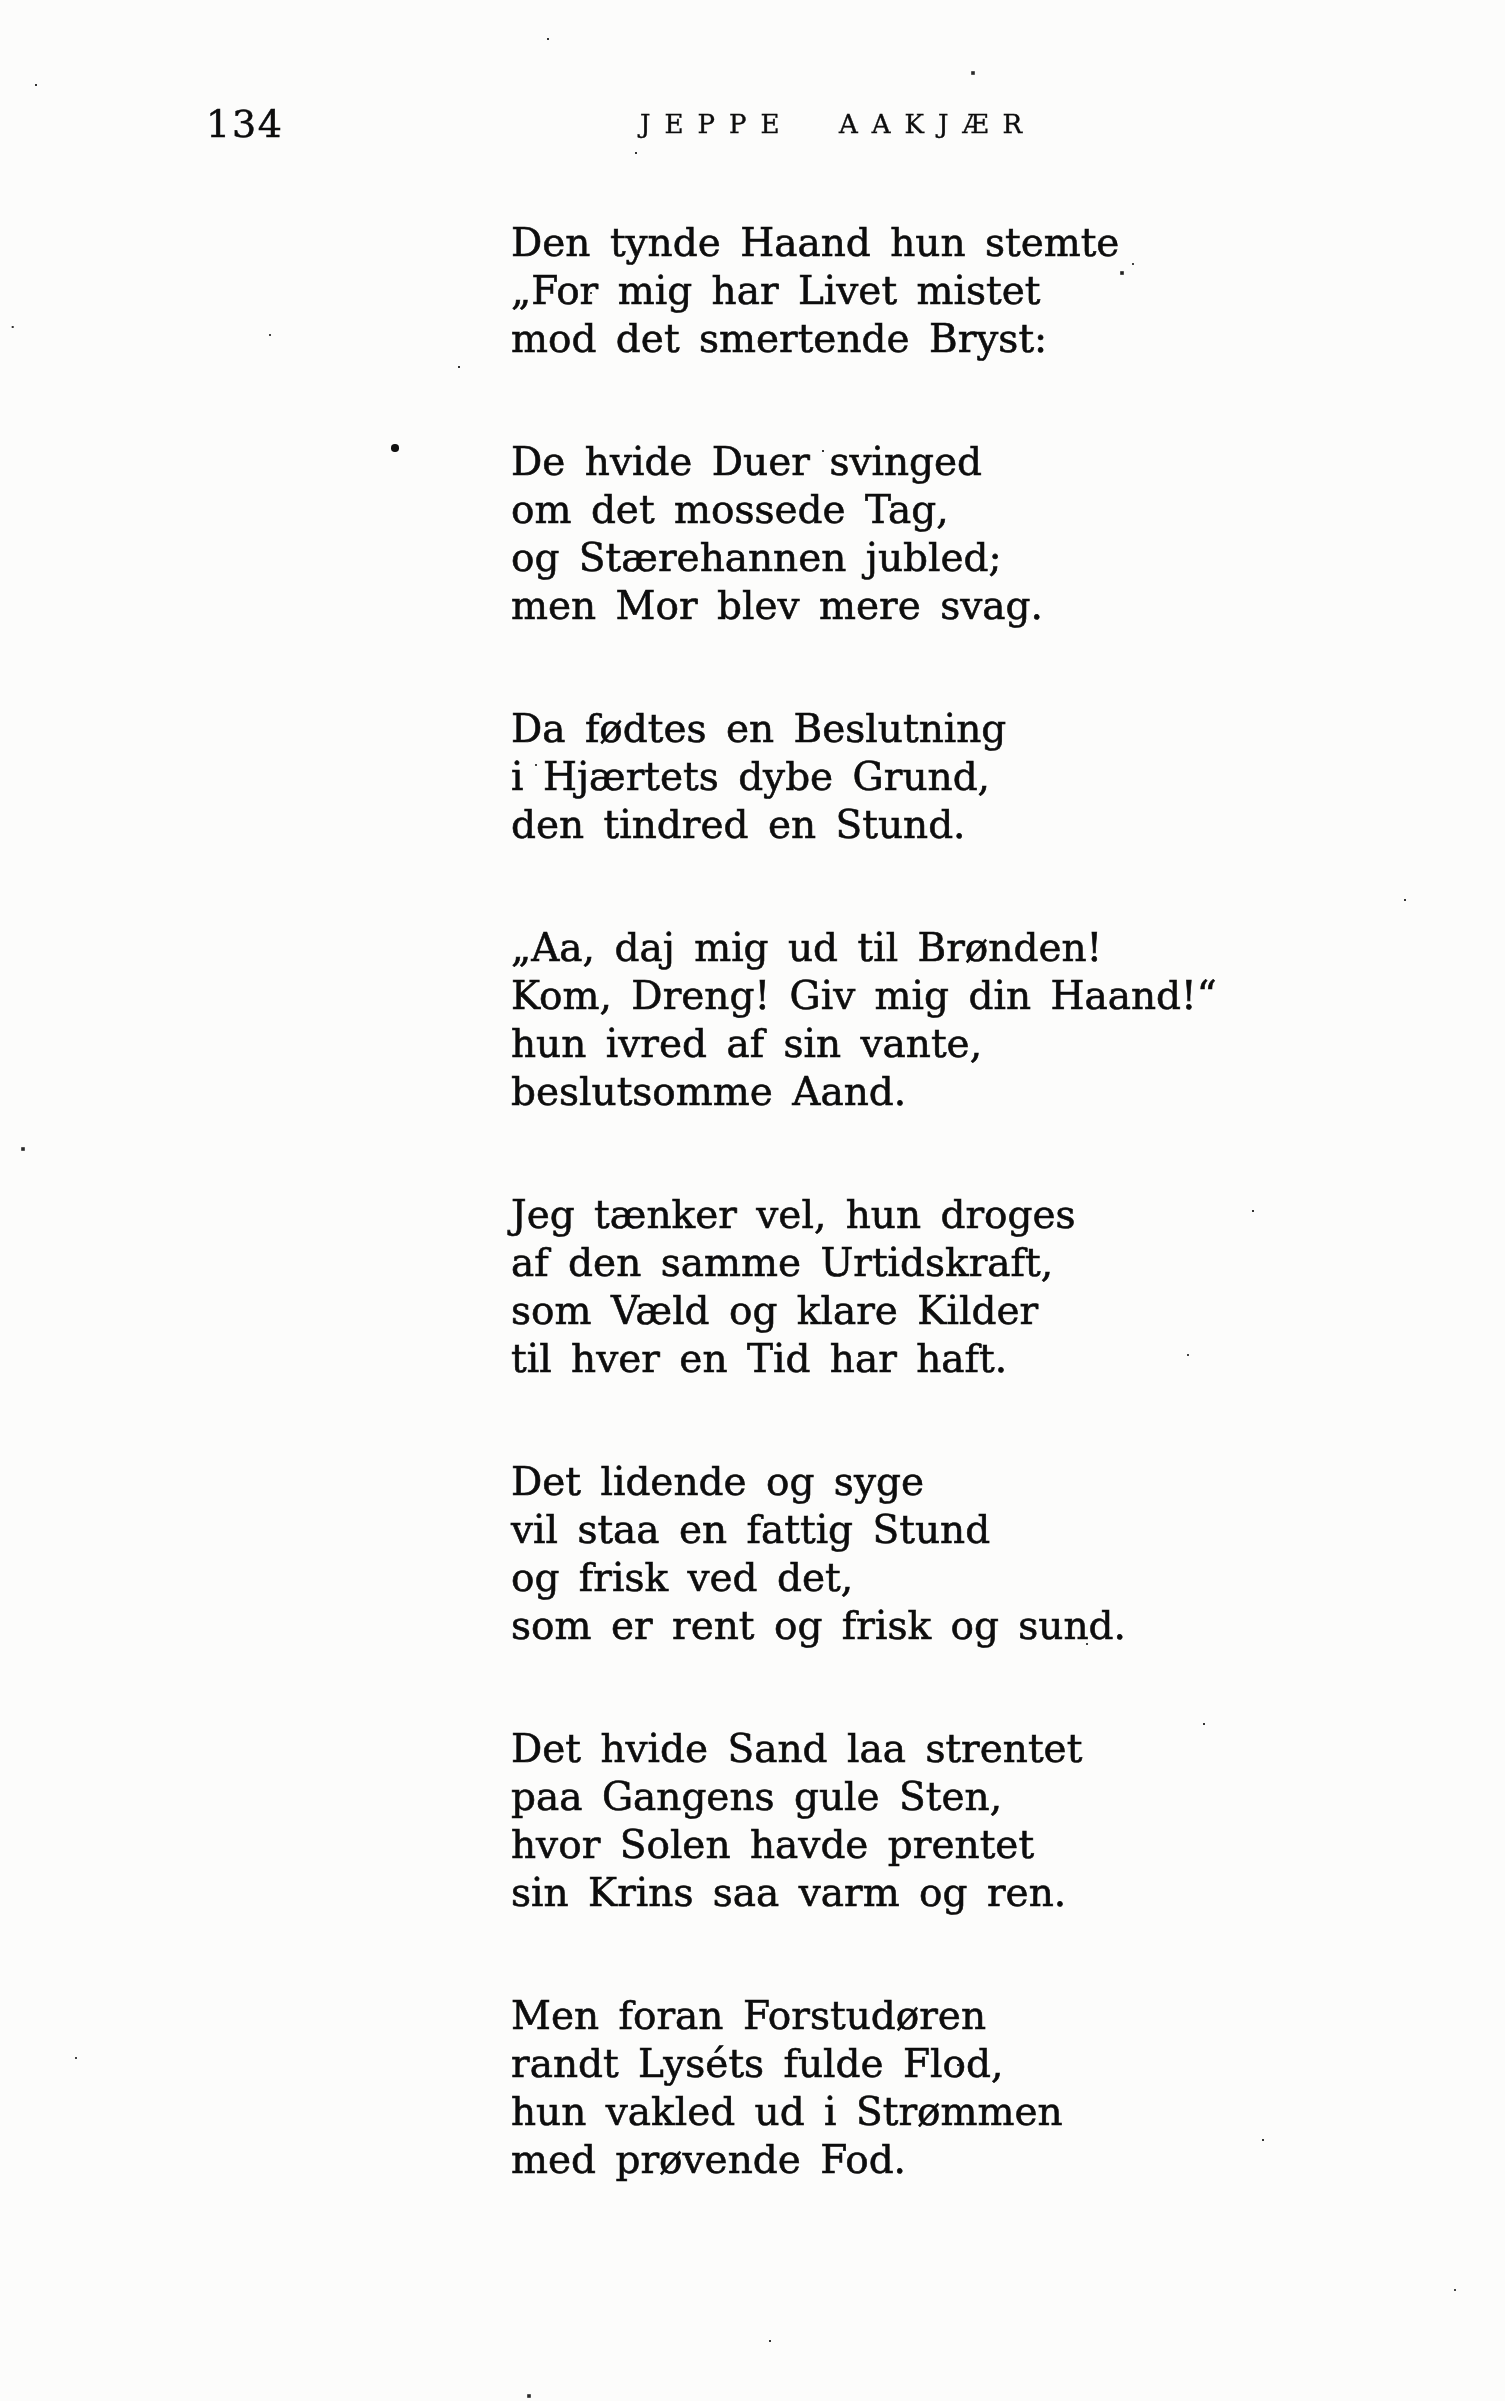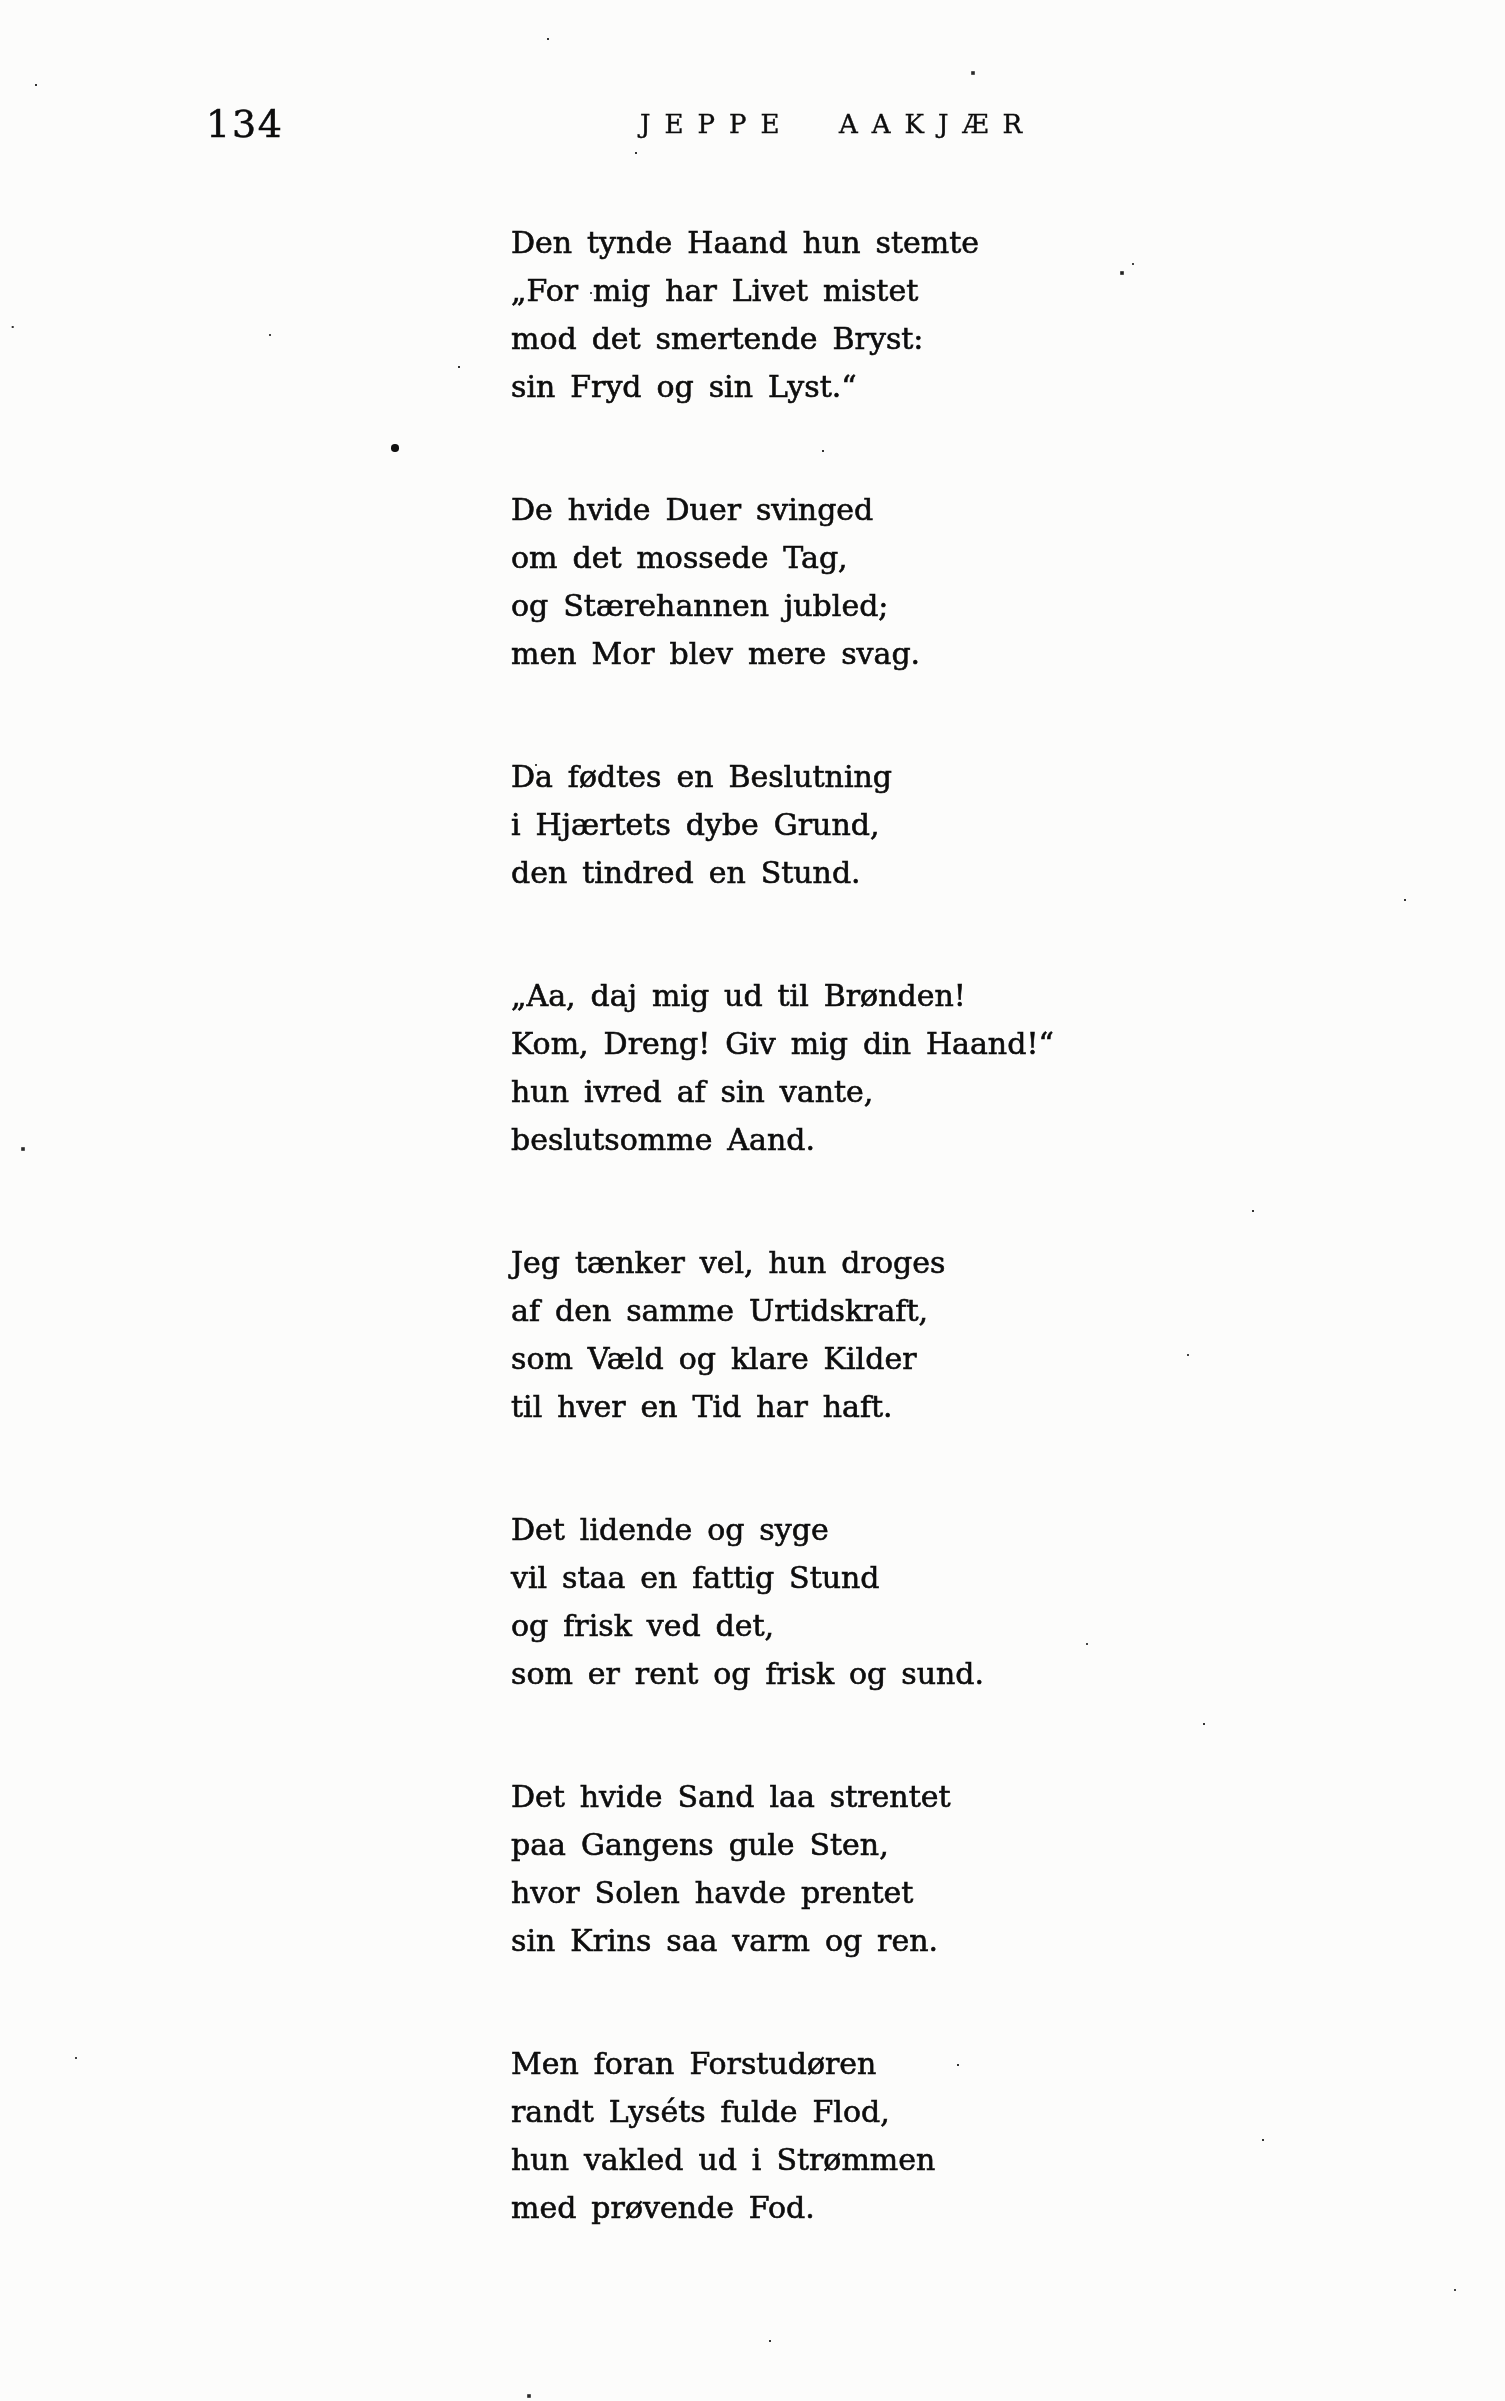--- a/index.html
+++ b/index.html
@@ -33,21 +33,21 @@
     font-size: 26px;
     letter-spacing: 14px;
     word-spacing: 23.4px;
     white-space: nowrap;
     -webkit-text-stroke: 0.4px #0d0d0d;
   }
   .poem {
     position: absolute;
     left: 511px;
     top: 219px;
-    font-size: 30px;
+    font-size: 39px;
     line-height: 48px;
     word-spacing: 0.18em;
     white-space: nowrap;
     -webkit-text-stroke: 0.6px #0d0d0d;
   }
   .stanza {
     margin: 0 0 75px 0;
   }
   .poem-line {
     height: 48px;
@@ -106,21 +106,20 @@
 
   <div class="ink-dot"></div>
   <div class="paper-specks"></div>
 
   <div class="poem">
 
     <div class="stanza">
       <div class="poem-line">Den tynde Haand hun stemte</div>
       <div class="poem-line">„For mig har Livet mistet</div>
       <div class="poem-line">mod det smertende Bryst:</div>
-      <div class="poem-line">sin Fryd og sin Lyst.“</div>
     </div>
 
     <div class="stanza">
       <div class="poem-line">De hvide Duer svinged</div>
       <div class="poem-line">om det mossede Tag,</div>
       <div class="poem-line">og Stærehannen jubled;</div>
       <div class="poem-line">men Mor blev mere svag.</div>
     </div>
 
     <div class="stanza">

